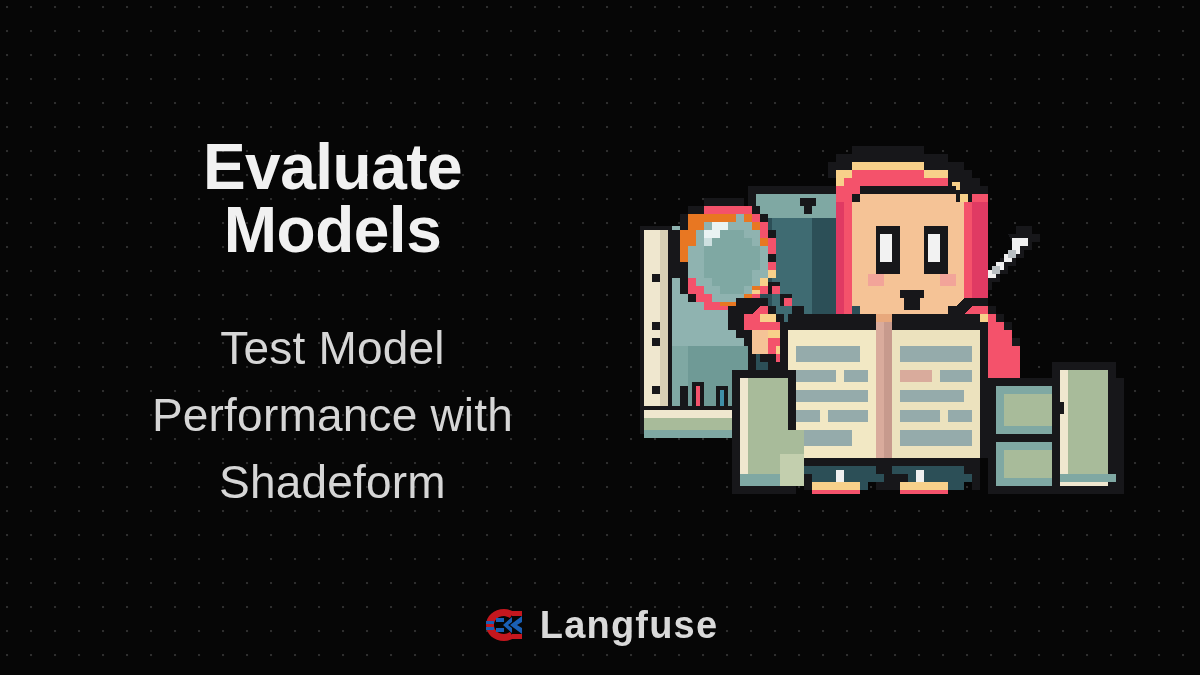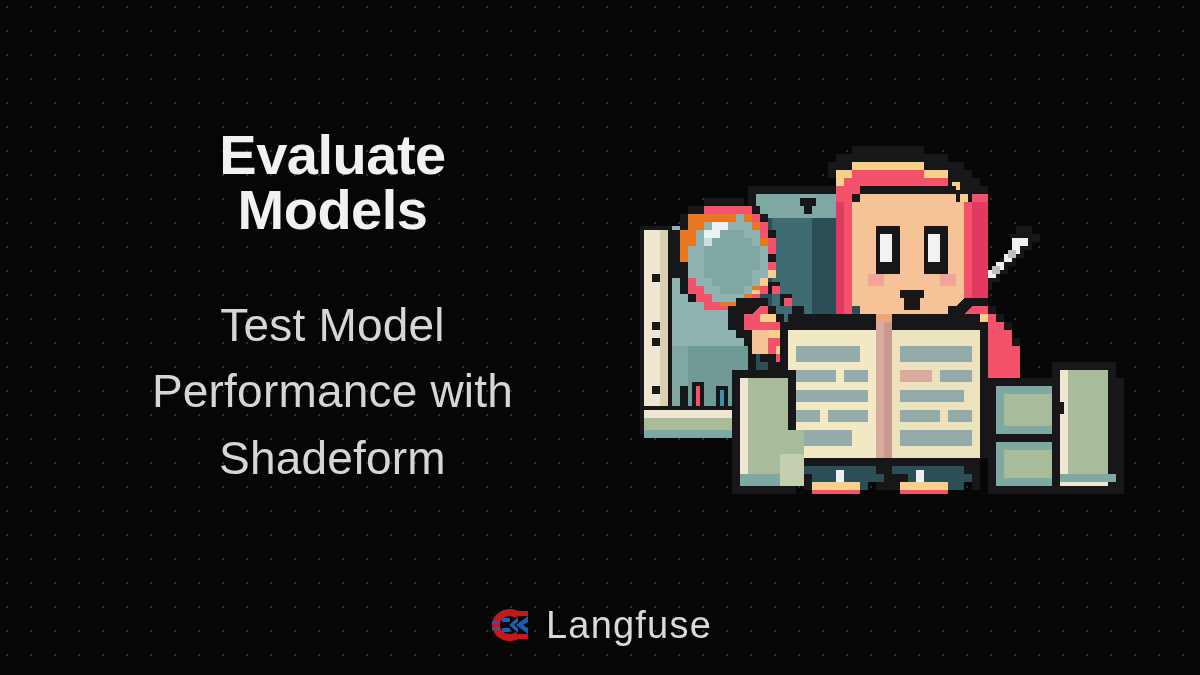--- a/index.html
+++ b/index.html
@@ -30,24 +30,24 @@
     position: absolute;
     left: 40px;
     top: 120px;
     width: 585px;
     text-align: center;
   }
 
   #headline {
     color: #f1f1f1;
     font-weight: 700;
-    font-size: 56px;
+    font-size: 64px;
     line-height: 0.98;
     letter-spacing: -0.5px;
-    margin: 8px;
+    margin: 16px;
     white-space: pre-line;
   }
 
   #subhead {
     color: #d6d6d6;
     font-weight: 400;
     font-size: 46px;
     line-height: 1.45;
     letter-spacing: 0.2px;
     margin: 54px 0 0 0;
@@ -62,21 +62,21 @@
     top: 605px;
     display: flex;
     align-items: center;
     justify-content: center;
     gap: 14px;
   }
   #brand-mark { display: block; width: 44px; height: 40px; }
   #brand-name {
     color: #d9d9d9;
     font-size: 38px;
-    font-weight: 400;
+    font-weight: 700;
     letter-spacing: 1.2px;
     line-height: 1;
   }
 
   
   #art {
     position: absolute;
     left: 636px;
     top: 138px;
     width: 492px;

